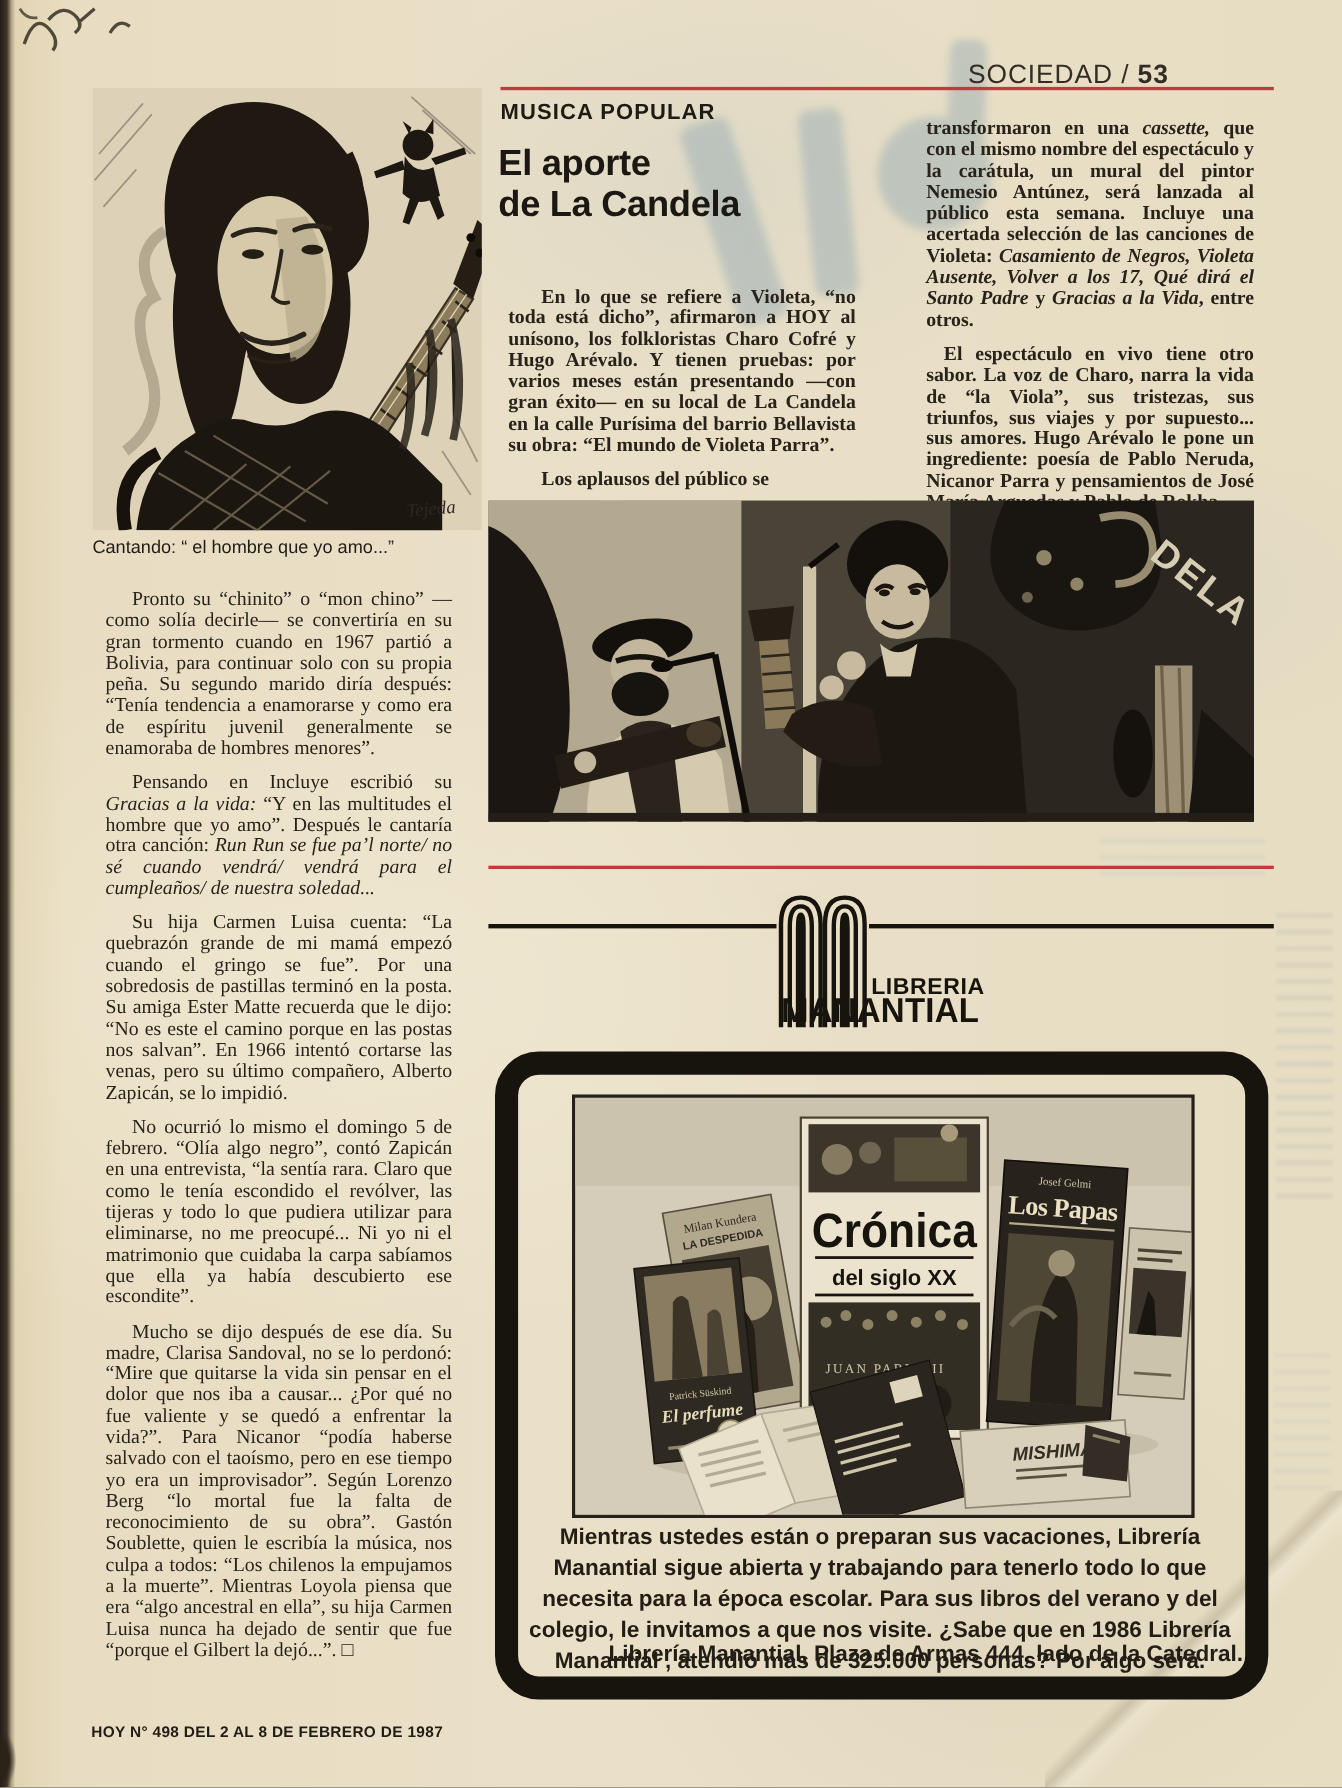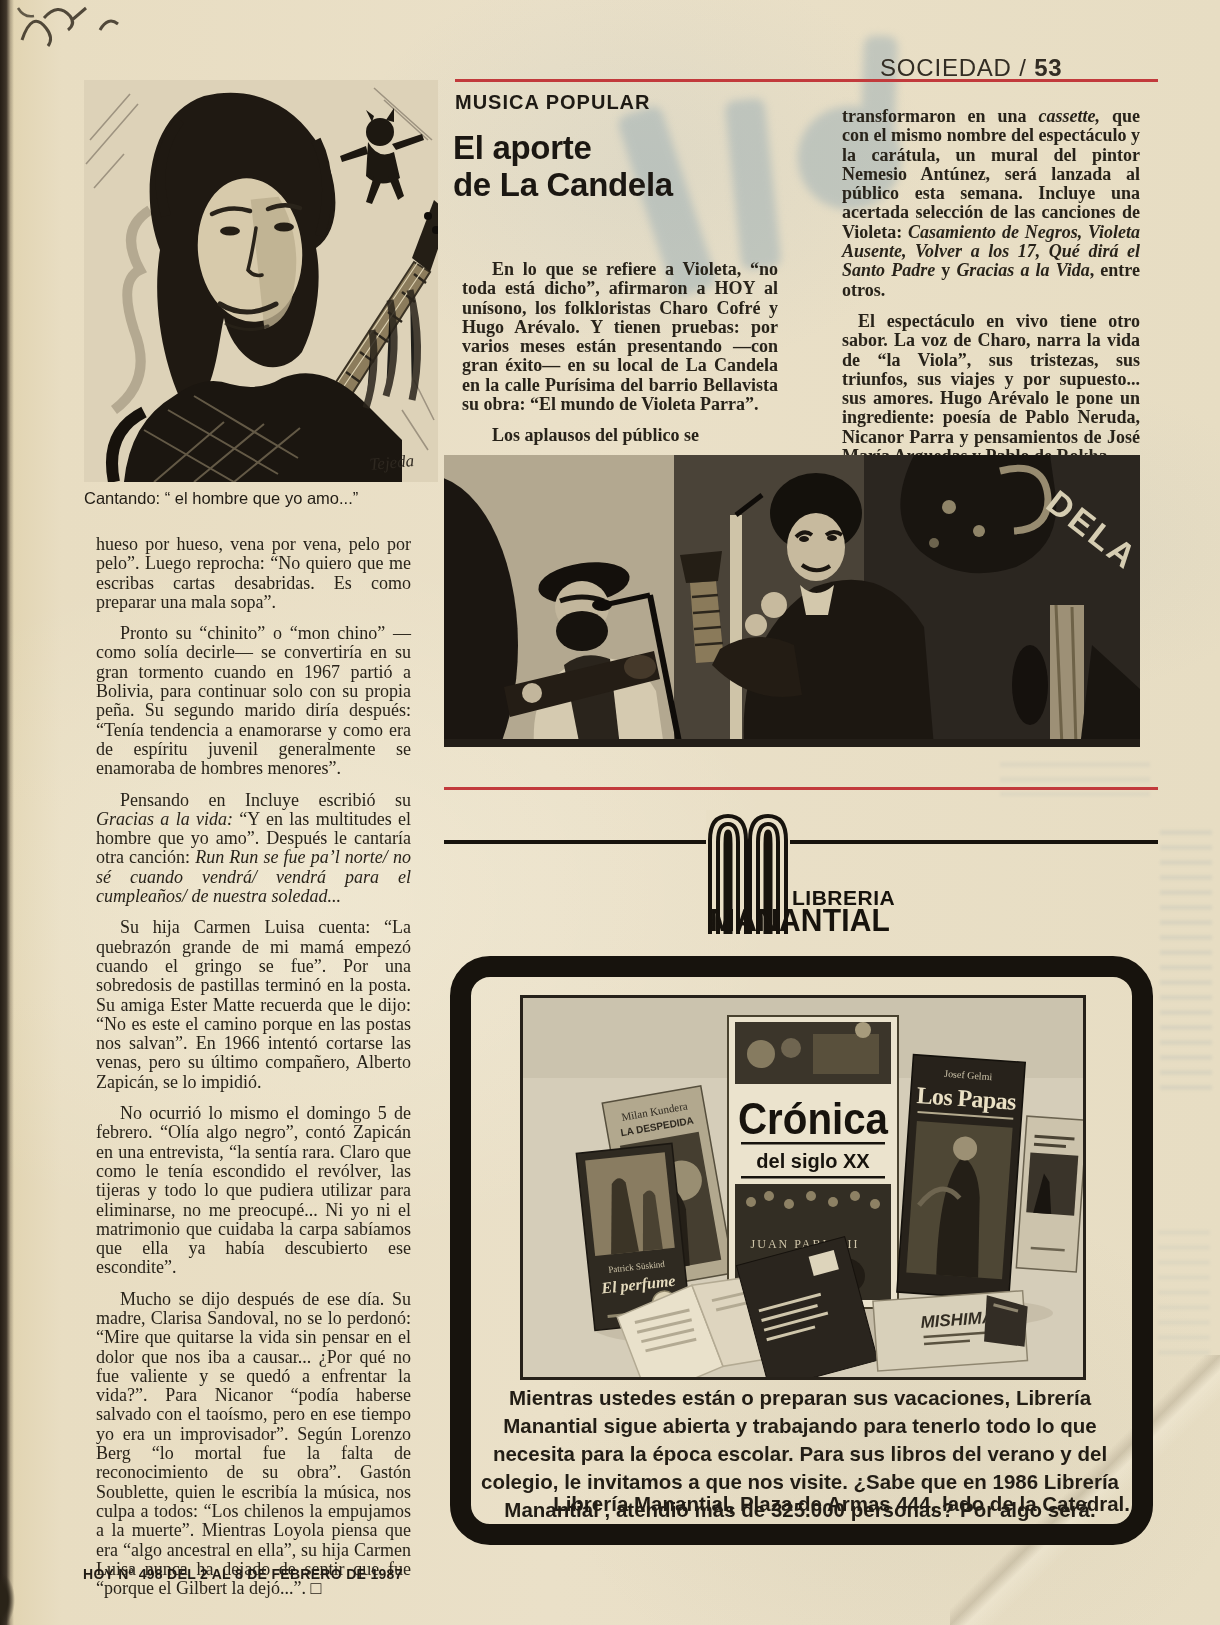--- a/index.html
+++ b/index.html
@@ -155,21 +155,20 @@
     </g>
     <path d="M30,402 q-10,-50 30,-70" stroke="#17120c" stroke-width="12" fill="none"></path>
     <g stroke="#2a241b" stroke-width="7" opacity=".85">
       <path d="M306,220 q10,50 -4,96 M326,210 q14,56 2,110 M288,250 q6,40 -6,78"></path>
     </g>
     <text x="286" y="390" font-family="Liberation Serif, serif" font-style="italic" font-size="17" fill="#2e2820" transform="rotate(-5 286 390)">Tejeda</text>
   </svg>
   <div class="abs caption">Cantando: “ el hombre que yo amo...”</div>
 
   <div class="abs body-col left-col">
-      <p><span>hueso por hueso, vena por vena, pelo por pelo”. Luego reprocha: “No quiero que me escribas cartas desabridas. Es como preparar una mala sopa”.</span></p>
       <p class="ind"><span>Pronto su “chinito” o “mon chino” —como solía decirle— se convertiría en su gran tormento cuando en 1967 partió a Bolivia, para continuar solo con su propia peña. Su segundo marido diría después: “Tenía tendencia a enamorarse y como era de espíritu juvenil generalmente se enamoraba de hombres menores”.</span></p>
       <p class="ind"><span>Pensando en Incluye escribió su </span><span class="it">Gracias a la vida:</span><span> “Y en las multitudes el hombre que yo amo”. Después le cantaría otra canción: </span><span class="it">Run Run se fue pa’l norte/ no sé cuando vendrá/ vendrá para el cumpleaños/ de nuestra soledad...</span></p>
       <p class="ind"><span>Su hija Carmen Luisa cuenta: “La quebrazón grande de mi mamá empezó cuando el gringo se fue”. Por una sobredosis de pastillas terminó en la posta. Su amiga Ester Matte recuerda que le dijo: “No es este el camino porque en las postas nos salvan”. En 1966 intentó cortarse las venas, pero su último compañero, Alberto Zapicán, se lo impidió.</span></p>
       <p class="ind"><span>No ocurrió lo mismo el domingo 5 de febrero. “Olía algo negro”, contó Zapicán en una entrevista, “la sentía rara. Claro que como le tenía escondido el revólver, las tijeras y todo lo que pudiera utilizar para eliminarse, no me preocupé... Ni yo ni el matrimonio que cuidaba la carpa sabíamos que ella ya había descubierto ese escondite”.</span></p>
       <p class="ind"><span>Mucho se dijo después de ese día. Su madre, Clarisa Sandoval, no se lo perdonó: “Mire que quitarse la vida sin pensar en el dolor que nos iba a causar... ¿Por qué no fue valiente y se quedó a enfrentar la vida?”. Para Nicanor “podía haberse salvado con el taoísmo, pero en ese tiempo yo era un improvisador”. Según Lorenzo Berg “lo mortal fue la falta de reconocimiento de su obra”. Gastón Soublette, quien le escribía la música, nos culpa a todos: “Los chilenos la empujamos a la muerte”. Mientras Loyola piensa que era “algo ancestral en ella”, su hija Carmen Luisa nunca ha dejado de sentir que fue “porque el Gilbert la dejó...”. □</span></p>
     </div>
 
   <div class="abs footer">HOY N° 498 DEL 2 AL 8 DE FEBRERO DE 1987</div>
 
   <div class="abs kicker">MUSICA POPULAR</div>

